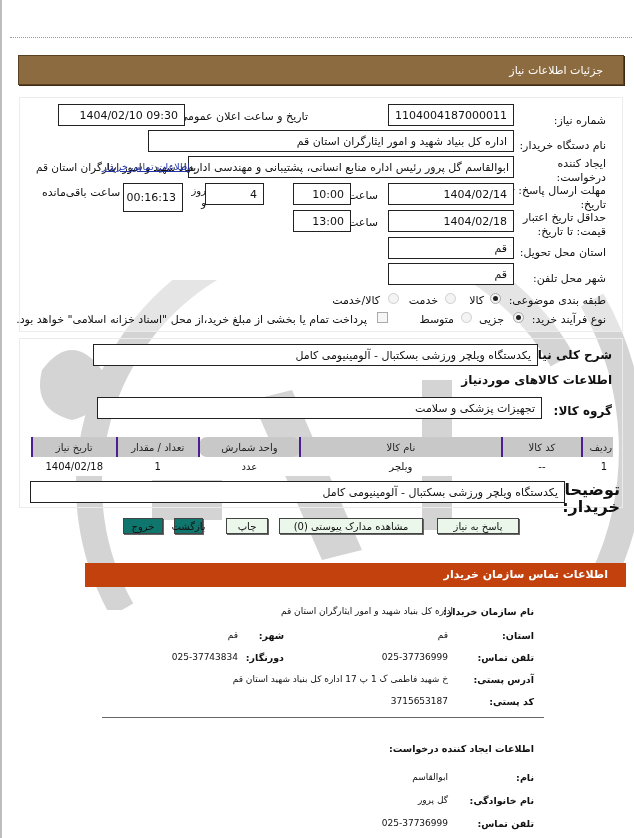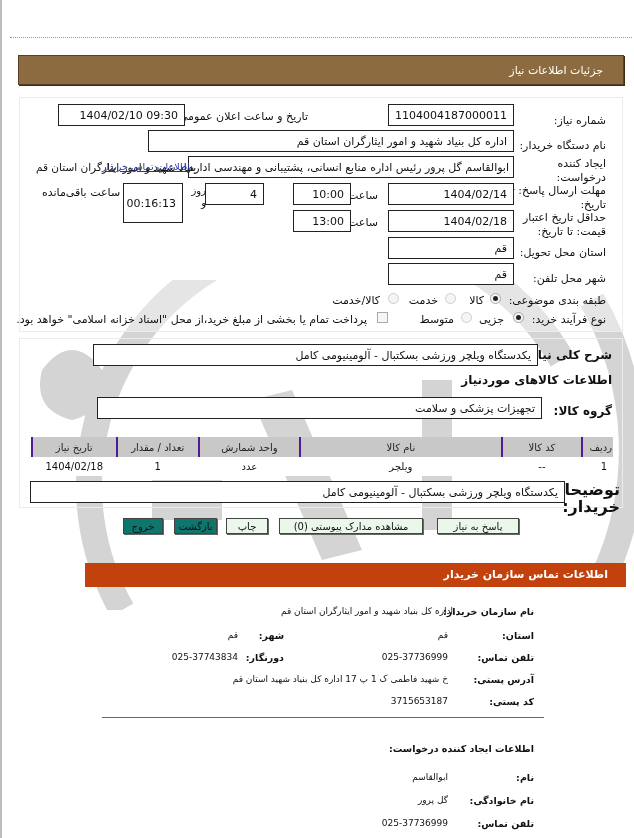--- a/index.html
+++ b/index.html
@@ -123,21 +123,21 @@
 <div class="box rtl" style="left:186px;top:156px;width:326px;height:22px;padding-right:4px;">ابوالقاسم گل پرور رئیس اداره منابع انسانی، پشتیبانی و مهندسی اداره کل بنیاد شهید و امور ایثارگران استان قم</div>
 <div class="lbl" style="left:34px;top:161px;font-size:10.5px;">بنیاد شهید و امور ایثارگران استان قم</div>
 <a class="lbl link" style="left:100px;top:161px;font-size:9.5px;">اطلاعات تماس خریدار</a>
 
 <div class="lbl" style="right:28px;top:184px;width:100px;white-space:normal;line-height:14px;">مهلت ارسال پاسخ: تا تاریخ:</div>
 <div class="box ltr-right" style="left:386px;top:183px;width:126px;height:22px;">1404/02/14</div>
 <div class="lbl" style="right:256px;top:189px;">ساعت</div>
 <div class="box ltr-right" style="left:291px;top:183px;width:58px;height:22px;">10:00</div>
 <div class="box ltr-right" style="left:203px;top:183px;width:59px;height:22px;">4</div>
 <div class="lbl" style="left:184px;top:185px;width:20px;white-space:normal;line-height:12px;font-size:10px;">روز و</div>
-<div class="box ltr-right" style="left:121px;top:183px;width:60px;height:40px;">00:16:13</div>
+<div class="box ltr-right" style="left:121px;top:183px;width:60px;height:29px;">00:16:13</div>
 <div class="lbl" style="left:40px;top:186px;">ساعت باقی‌مانده</div>
 
 <div class="lbl" style="right:28px;top:211px;width:100px;white-space:normal;line-height:14px;">حداقل تاریخ اعتبار قیمت: تا تاریخ:</div>
 <div class="box ltr-right" style="left:386px;top:210px;width:126px;height:22px;">1404/02/18</div>
 <div class="lbl" style="right:256px;top:216px;">ساعت</div>
 <div class="box ltr-right" style="left:291px;top:210px;width:58px;height:22px;">13:00</div>
 
 <div class="lbl" style="right:28px;top:246px;">استان محل تحویل:</div>
 <div class="box rtl" style="left:386px;top:237px;width:126px;height:22px;">قم</div>
 <div class="lbl" style="right:28px;top:272px;">شهر محل تلفن:</div>
@@ -165,21 +165,21 @@
 <div class="lbl bold" style="right:22px;top:373px;font-size:12px;">اطلاعات کالاهای موردنیاز</div>
 <div class="lbl bold" style="right:22px;top:404px;font-size:12px;">گروه کالا:</div>
 <div class="box rtl" style="left:95px;top:397px;width:445px;height:22px;">تجهیزات پزشکی و سلامت</div>
 
 <table class="items">
   <thead>
     <tr>
       <th style="width:30px;text-align:right;margin-left:12px;">ردیف</th>
       <th style="width:78px;">کد کالا</th>
       <th style="width:196px;">نام کالا</th>
-      <th style="width:98px;">واحد شمارش</th>
+      <th style="width:98px;border-radius:8px;">واحد شمارش</th>
       <th style="width:80px;">تعداد / مقدار</th>
       <th style="width:82px;">تاریخ نیاز</th>
     </tr>
   </thead>
   <tbody>
     <tr>
       <td style="text-align:right;padding-right:6px;">1</td>
       <td>--</td>
       <td>ویلچر</td>
       <td>عدد</td>
@@ -188,21 +188,21 @@
     </tr>
   </tbody>
 </table>
 
 <div class="lbl bold" style="right:14px;top:481px;width:50px;white-space:normal;line-height:17px;font-size:16px;">توضیحات خریدار:</div>
 <div class="box rtl" style="left:28px;top:481px;width:535px;height:22px;">یکدستگاه ویلچر ورزشی بسکتبال - آلومینیومی کامل</div>
 
 <div class="btn green" style="left:435px;width:82px;">پاسخ به نیاز</div>
 <div class="btn green" style="left:277px;width:144px;">مشاهده مدارک پیوستی (0)</div>
 <div class="btn green" style="left:224px;width:42px;">چاپ</div>
-<div class="btn red" style="left:172px;width:43px;">بازگشت</div>
+<div class="btn red" style="left:172px;width:29px;">بازگشت</div>
 <div class="btn red" style="left:121px;width:40px;">خروج</div>
 
 <div class="section-bar">
   <span>اطلاعات تماس سازمان خریدار</span>
 </div>
 
 <div class="c-lbl" style="right:100px;top:606px;">نام سازمان خریدار:</div>
 <div class="c-val" style="right:181px;top:606px;">اداره کل بنیاد شهید و امور ایثارگران استان قم</div>
 
 <div class="c-lbl" style="right:100px;top:630px;">استان:</div>

